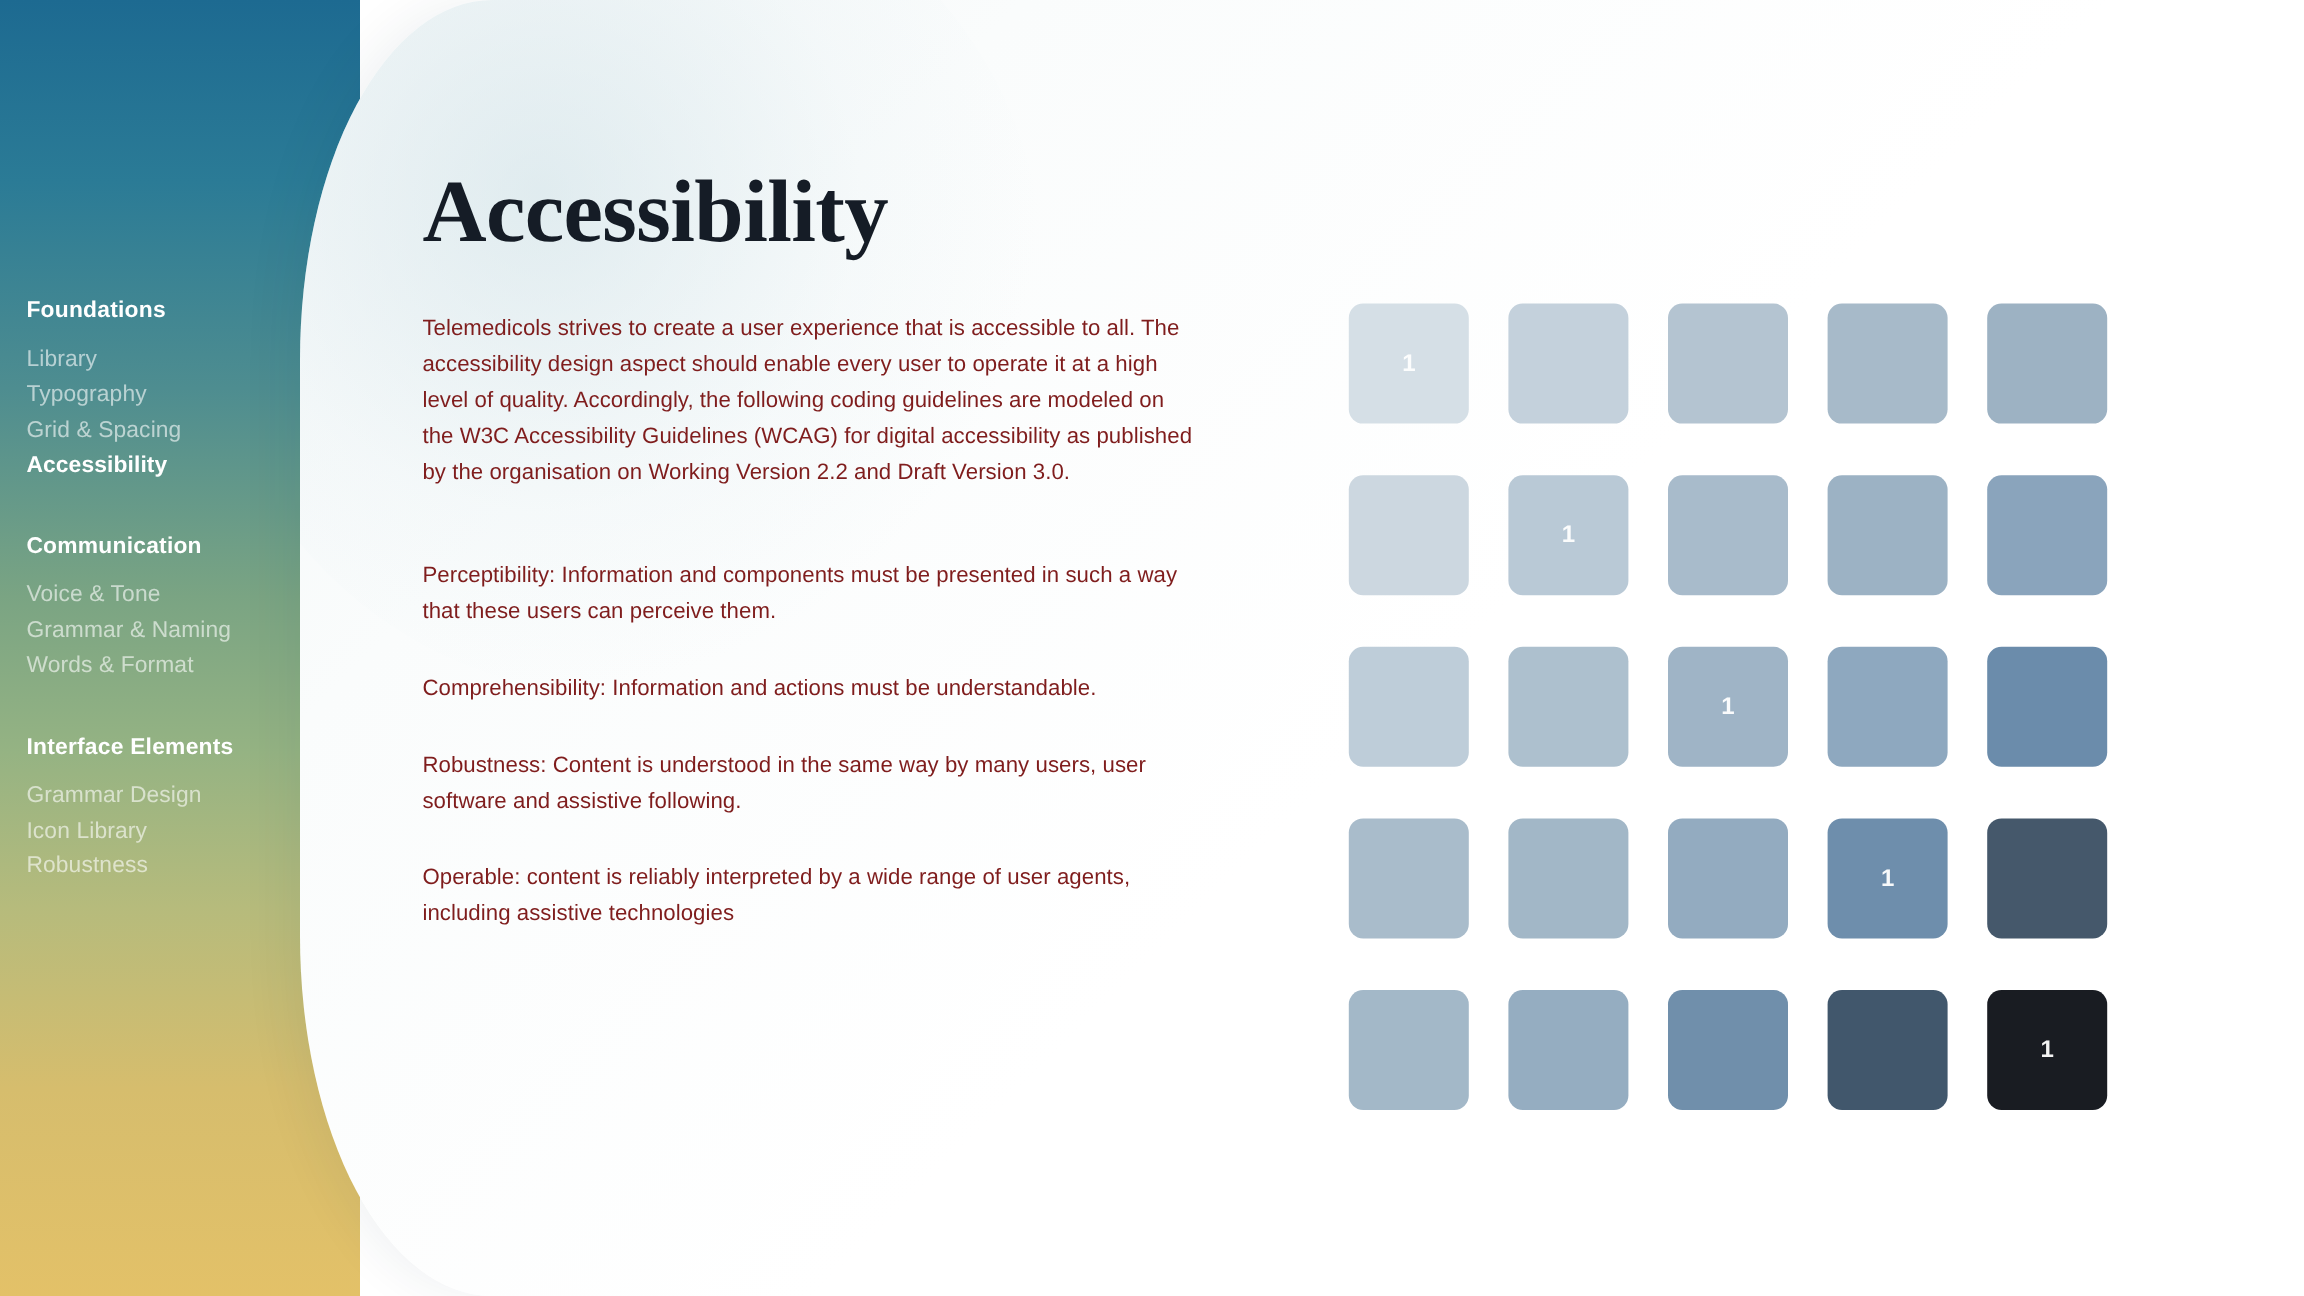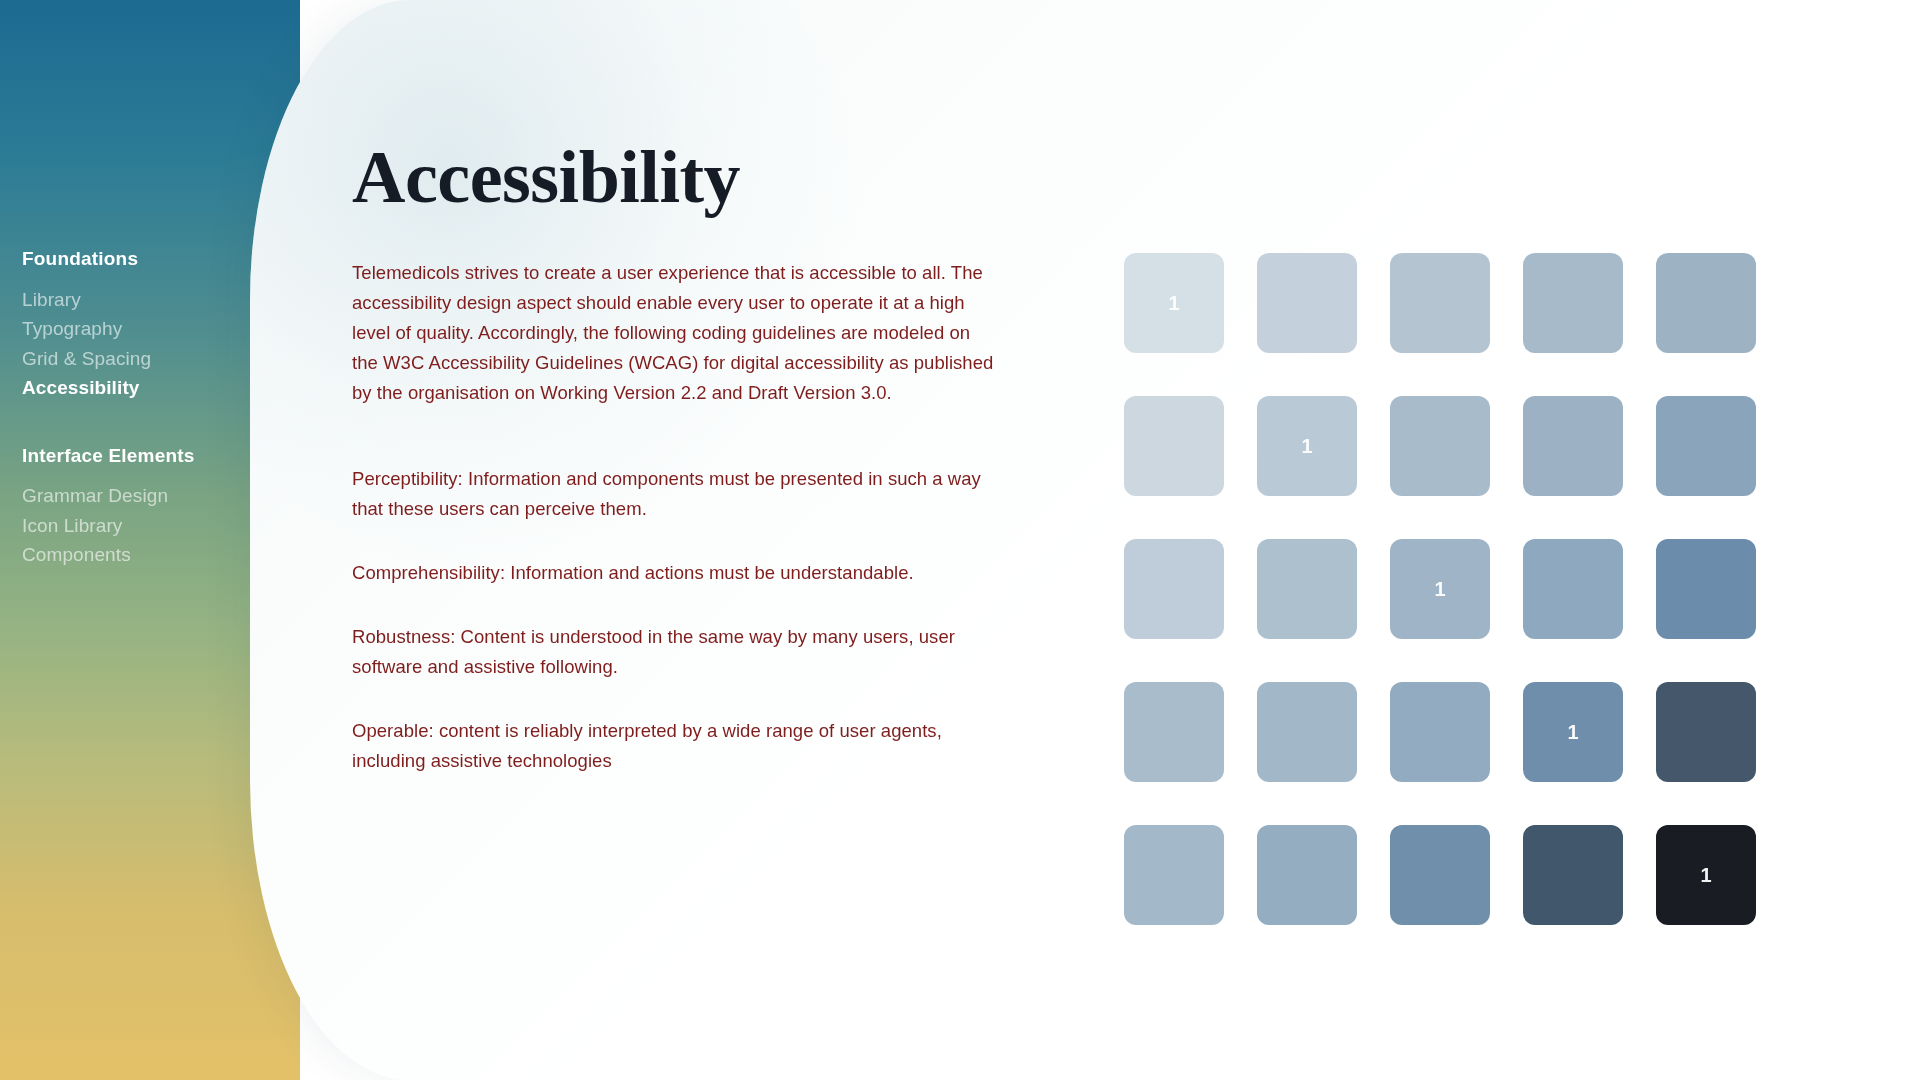--- a/index.html
+++ b/index.html
@@ -136,24 +136,30 @@
 
 <nav id="nav">
     <div class="nav-group">
       <div class="nav-title">Foundations</div>
       <div class="nav-item">Library</div>
       <div class="nav-item">Typography</div>
       <div class="nav-item">Grid &amp; Spacing</div>
       <div class="nav-item active">Accessibility</div>
     </div>
     <div class="nav-group">
+      <div class="nav-title">Communication</div>
+      <div class="nav-item">Voice &amp; Tone</div>
+      <div class="nav-item">Grammar &amp; Naming</div>
+      <div class="nav-item">Words &amp; Format</div>
+    </div>
+    <div class="nav-group">
       <div class="nav-title">Interface Elements</div>
       <div class="nav-item">Grammar Design</div>
       <div class="nav-item">Icon Library</div>
-      <div class="nav-item">Components</div>
+      <div class="nav-item">Robustness</div>
     </div>
   </nav>
 
 <main id="article">
   <h1 id="page-title">Accessibility</h1>
   <p id="intro" class="body-p">Telemedicols strives to create a user experience that is accessible to all. The accessibility design aspect should enable every user to operate it at a high level of quality. Accordingly, the following coding guidelines are modeled on the W3C Accessibility Guidelines (WCAG) for digital accessibility as published by the organisation on Working Version 2.2 and Draft Version 3.0.</p>
   <div id="principles">
       <p class="body-p principle">Perceptibility: Information and components must be presented in such a way that these users can perceive them.</p>
       <p class="body-p principle">Comprehensibility: Information and actions must be understandable.</p>
       <p class="body-p principle">Robustness: Content is understood in the same way by many users, user software and assistive following.</p>

